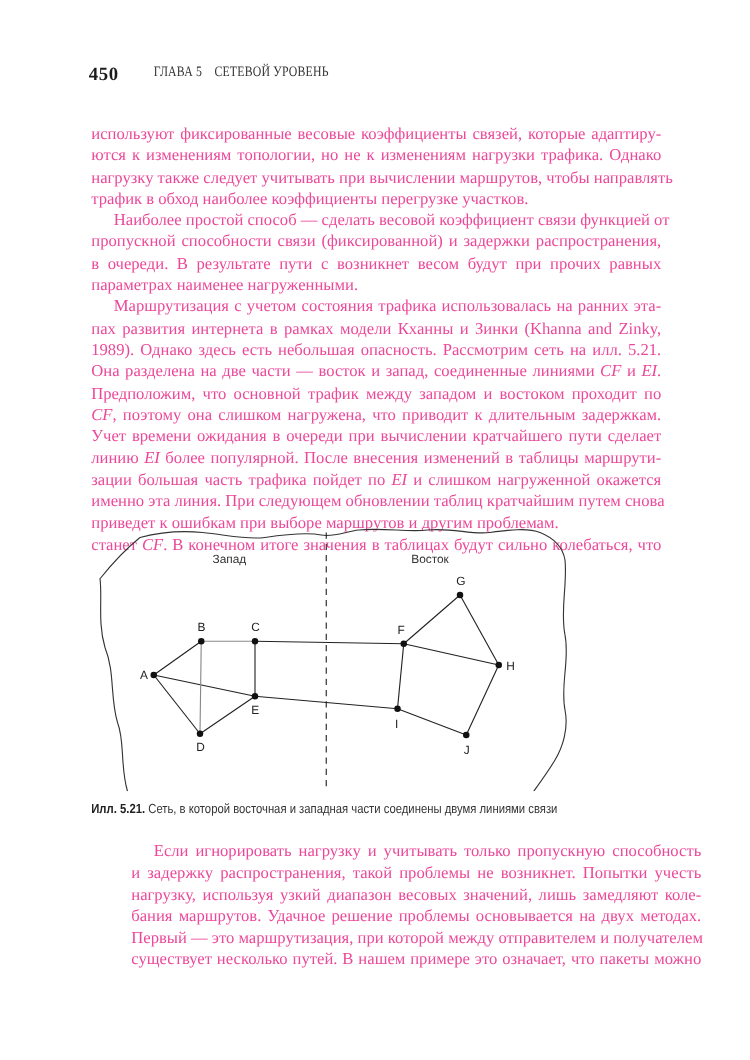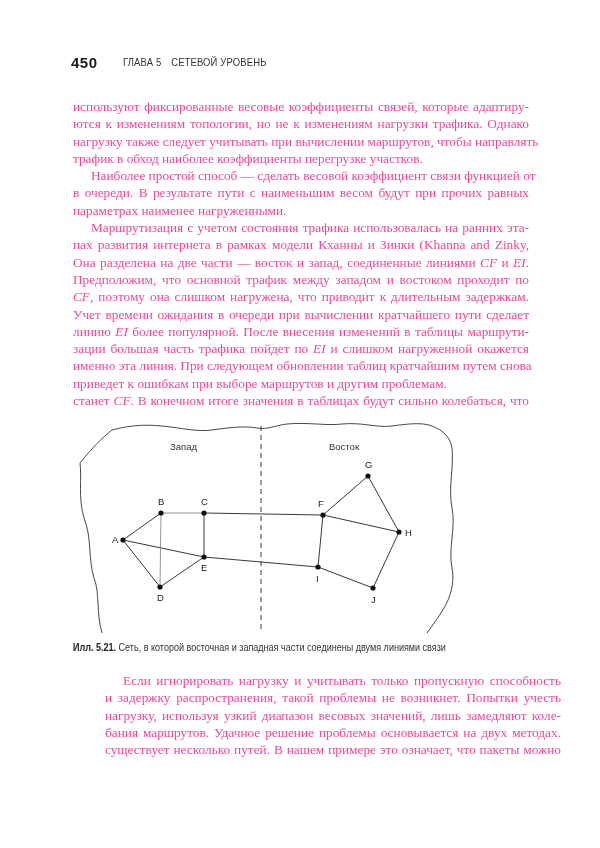--- a/index.html
+++ b/index.html
@@ -1,17 +1,17 @@
 <!DOCTYPE html>
 <html><head>
   <meta charset="utf-8">
   <style>
     html, body { margin:0; padding:0; background:#ffffff; }
     body { width:600px; height:848px; position:relative; overflow:hidden; color:#2a2a2a; }
-    .running-head { position:absolute; top:52px; left:71px; height:20px; display:flex; align-items:center; font-family:Liberation Sans, sans-serif; }
+    .running-head { position:absolute; top:52px; left:71px; height:20px; display:flex; align-items:flex-start; font-family:Liberation Serif, serif; }
     .page-num { font-weight:bold; font-size:15px; color:#1a1a1a; letter-spacing:0.5px; width:52px; }
     .chapter { font-size:11.5px; color:#333; transform:scaleX(0.82); transform-origin:left; white-space:nowrap; letter-spacing:0.2px; }
     .chapter .title { margin-left:12px; }
     .text-block { position:absolute; left:73px; width:456px; font-family:"Liberation Serif", serif; font-size:13.3px; line-height:17.3px; color:#ec4899; text-align:justify; }
     .text-block p { margin:0; text-indent:0; }
     .text-block .line { display:block; text-align-last:justify; white-space:nowrap; }
     .text-block .line.last { text-align-last:left; }
     .it { font-style:italic; }
     #block1 { top:98px; }
     #block2 { top:672px;margin-left:32px; }
@@ -33,26 +33,28 @@
 
 <div class="text-block" id="block1">
     <p>
       <span class="line">используют фиксированные весовые коэффициенты связей, которые адаптиру-</span>
       <span class="line">ются к изменениям топологии, но не к изменениям нагрузки трафика. Однако</span>
       <span class="line">нагрузку также следует учитывать при вычислении маршрутов, чтобы направлять</span>
       <span class="line last">трафик в обход наиболее коэффициенты перегрузке участков.</span>
     </p>
     <p>
       <span class="line" style="text-indent: 18px;">Наиболее простой способ — сделать весовой коэффициент связи функцией от</span>
-      <span class="line">в очереди. В результате пути с наименьшим весом будут при прочих равных</span>
+      <span class="line">пропускной способности связи (фиксированной) и задержки распространения,</span>
+      <span class="line">в очереди. В результате пути с возникнет весом будут при прочих равных</span>
       <span class="line last">параметрах наименее нагруженными.</span>
     </p>
     <p>
       <span class="line" style="text-indent: 18px;">Маршрутизация с учетом состояния трафика использовалась на ранних эта-</span>
       <span class="line">пах развития интернета в рамках модели Кханны и Зинки (Khanna and Zinky,</span>
+      <span class="line">1989). Однако здесь есть небольшая опасность. Рассмотрим сеть на илл. 5.21.</span>
       <span class="line">Она разделена на две части — восток и запад, соединенные линиями <span class="it">CF</span> и <span class="it">EI</span>.</span>
       <span class="line">Предположим, что основной трафик между западом и востоком проходит по</span>
       <span class="line"><span class="it">CF</span>, поэтому она слишком нагружена, что приводит к длительным задержкам.</span>
       <span class="line">Учет времени ожидания в очереди при вычислении кратчайшего пути сделает</span>
       <span class="line">линию <span class="it">EI</span> более популярной. После внесения изменений в таблицы маршрути-</span>
       <span class="line">зации большая часть трафика пойдет по <span class="it">EI</span> и слишком нагруженной окажется</span>
       <span class="line">именно эта линия. При следующем обновлении таблиц кратчайшим путем снова</span>
       <span class="line last">приведет к ошибкам при выборе маршрутов и другим проблемам.</span>
       <span class="line">станет <span class="it">CF</span>. В конечном итоге значения в таблицах будут сильно колебаться, что</span>
     </p>
@@ -136,15 +138,16 @@
   <b>Илл. 5.21.</b>
   <span>Сеть, в которой восточная и западная части соединены двумя линиями связи</span>
 </div>
 
 <div class="text-block" id="block2">
     <p>
       <span class="line" style="text-indent: 18px;">Если игнорировать нагрузку и учитывать только пропускную способность</span>
       <span class="line">и задержку распространения, такой проблемы не возникнет. Попытки учесть</span>
       <span class="line">нагрузку, используя узкий диапазон весовых значений, лишь замедляют коле-</span>
       <span class="line">бания маршрутов. Удачное решение проблемы основывается на двух методах.</span>
+      <span class="line">Первый — это маршрутизация, при которой между отправителем и получателем</span>
       <span class="line">существует несколько путей. В нашем примере это означает, что пакеты можно</span>
     </p>
   </div>
 
 </body></html>

